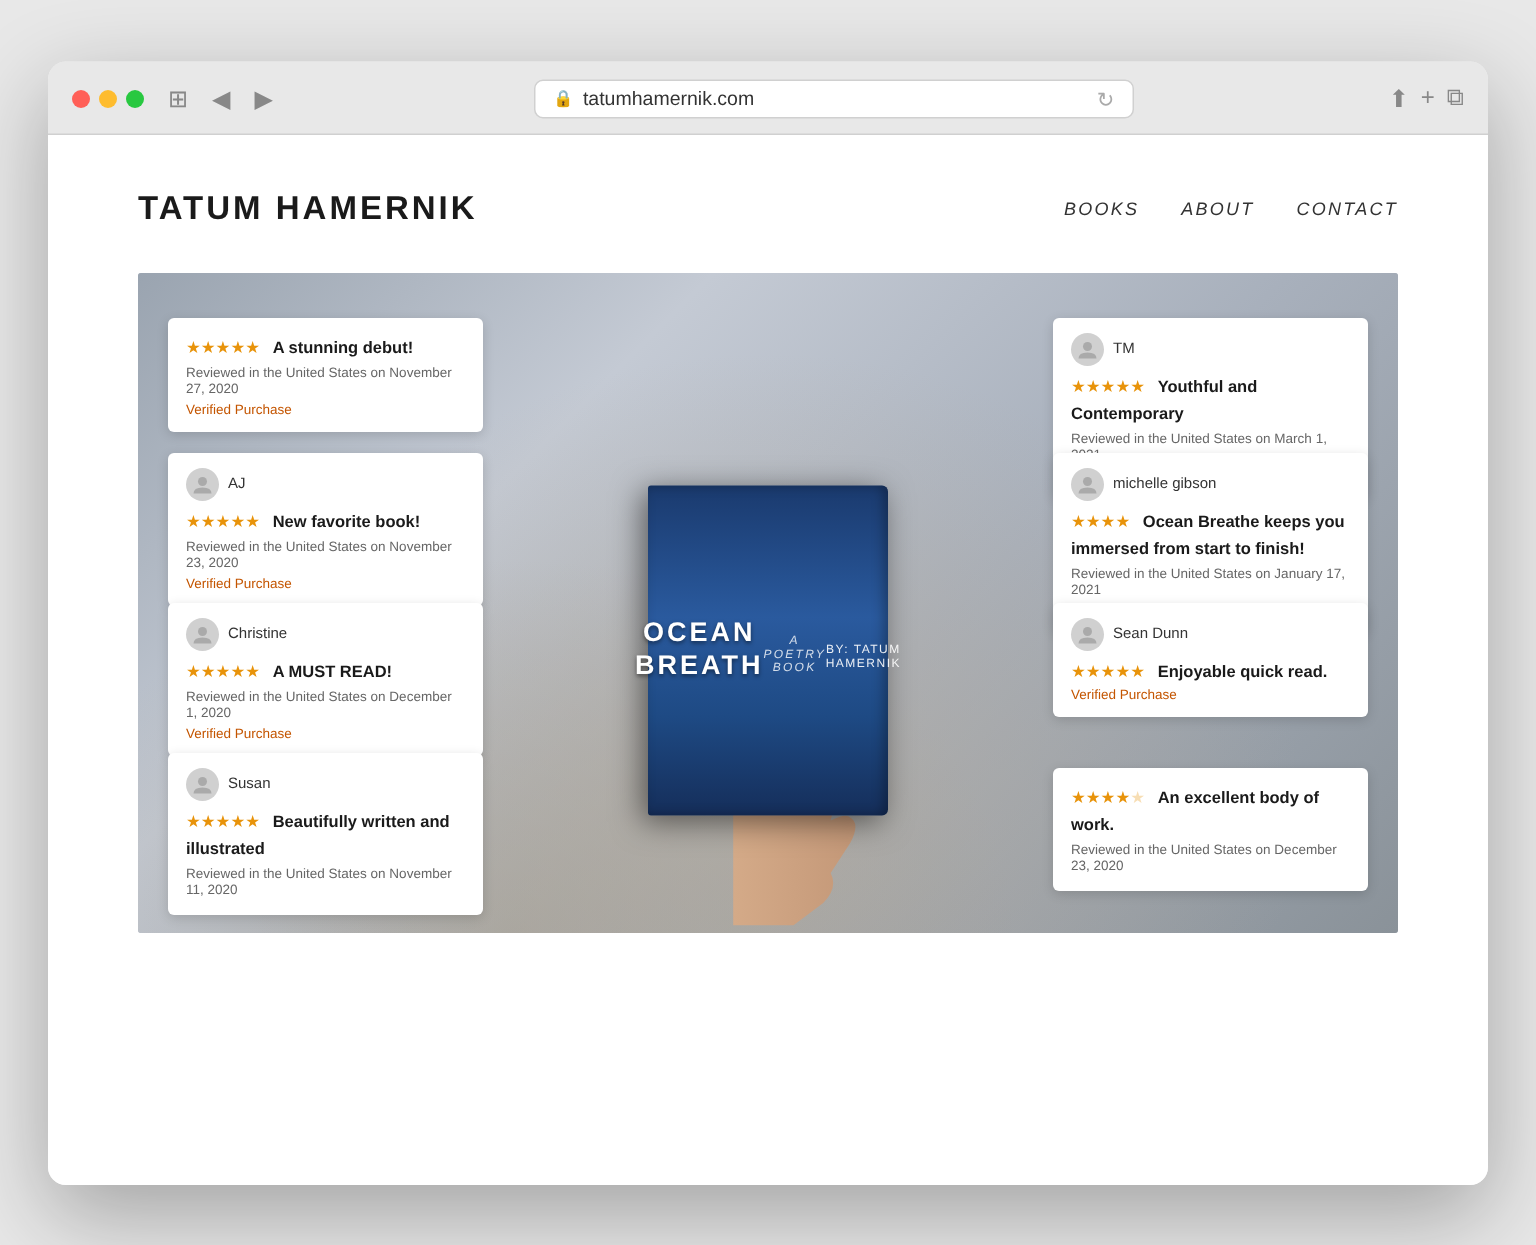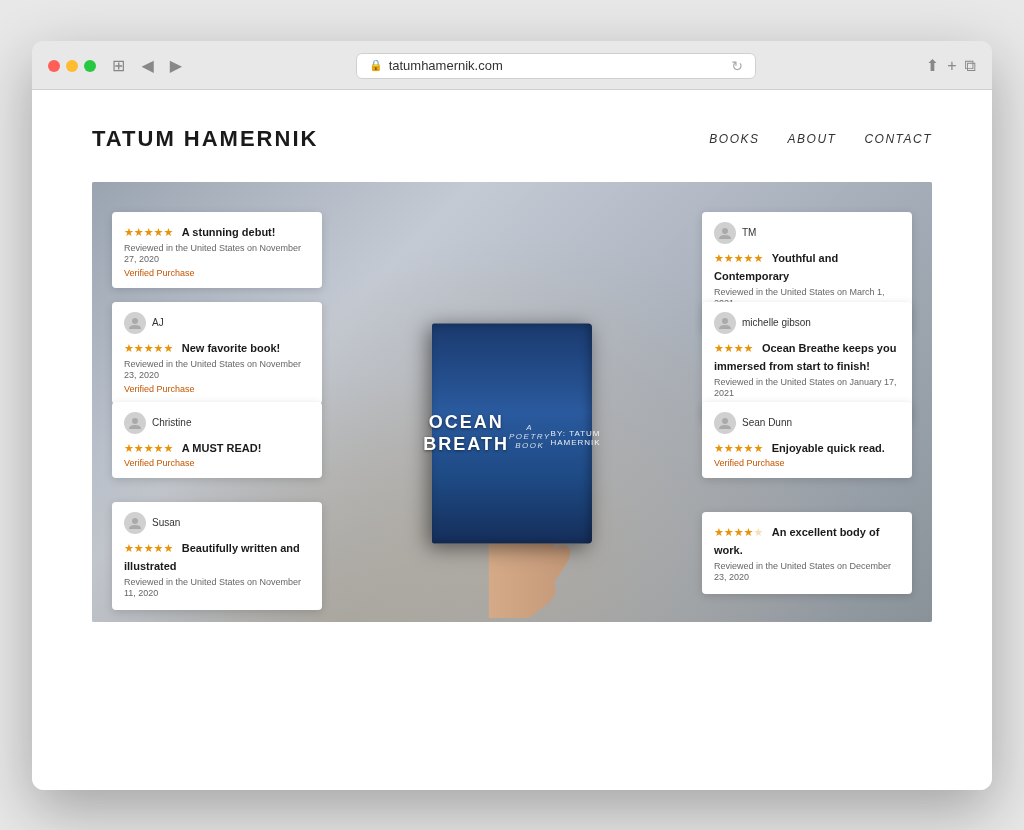--- a/index.html
+++ b/index.html
@@ -417,20 +417,21 @@
                   <circle cx="7" cy="5" r="3" fill="#aaa"></circle>
                   <path d="M1 13 Q1 9 7 9 Q13 9 13 13" fill="#aaa"></path>
                 </svg>
             </div>
             <span class="reviewer-name">Christine</span>
           </div>
           <div>
             <span class="stars">★★★★★</span>
             <span class="review-title">A MUST READ!</span>
           </div>
+          <div class="review-meta">Reviewed in the United States on December 1, 2020</div>
           <div class="verified">Verified Purchase</div>
         </div>
 
         <div class="review-card card-4">
           <div class="review-reviewer">
             <div class="reviewer-avatar">
               <svg width="14" height="14" viewBox="0 0 14 14">
                   <circle cx="7" cy="5" r="3" fill="#aaa"></circle>
                   <path d="M1 13 Q1 9 7 9 Q13 9 13 13" fill="#aaa"></path>
                 </svg>

